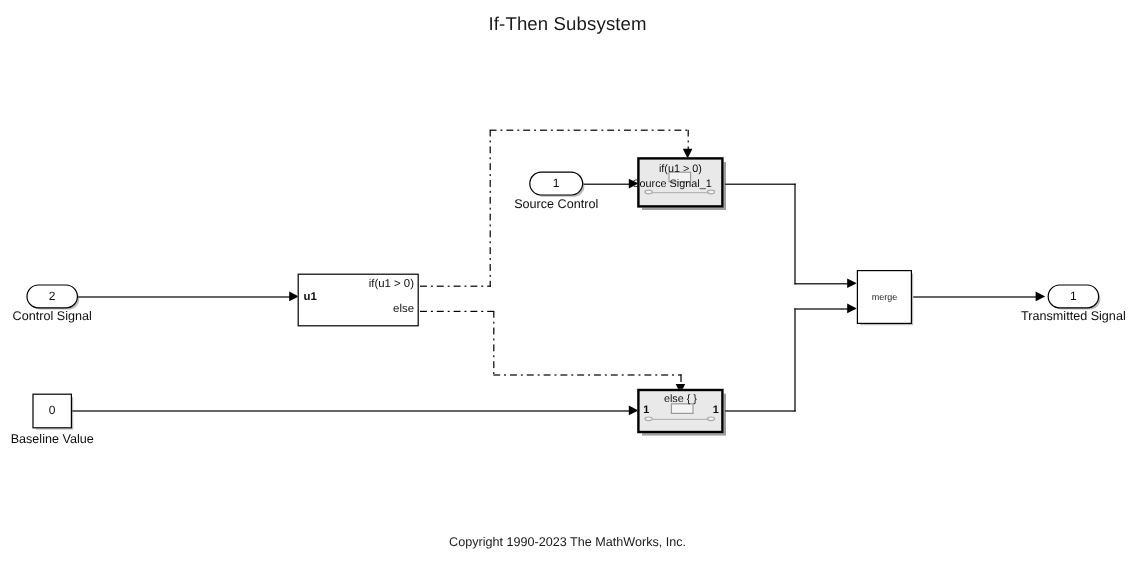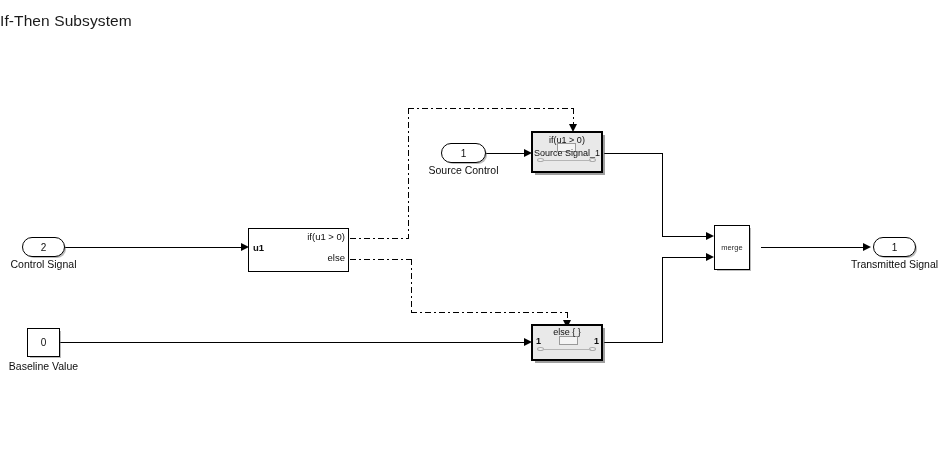--- a/index.html
+++ b/index.html
@@ -15,21 +15,21 @@
     width: 946px;
     height: 472px;
     background: #ffffff;
     overflow: hidden;
   }
   .abs { position: absolute; }
 
   
   #title {
     left: 0; right: 0; top: 12px;
-    text-align: left;
+    text-align: center;
     font-size: 15.5px;
     color: #1a1a1a;
     letter-spacing: 0.1px;
   }
   #footer {
     left: 0; right: 0; top: 446px;
     text-align: center;
     font-size: 10.5px;
     color: #1a1a1a;
   }
@@ -230,35 +230,36 @@
   <div class="if-out-label" style="left:249px; top:231px; width:96px;">if(u1 &gt; 0)</div>
   <div class="if-out-label" style="left:249px; top:252px; width:96px;">else</div>
 
   <div class="abs sub-block" style="left:531px; top:131px; width:72px; height:42px;">
     <div class="inner-slot" style="left:24px; top:10px; width:19px; height:9px;"></div>
     <div class="inner-dot" style="left:4px; top:25px;"></div>
     <div class="inner-dot" style="left:56px; top:25px;"></div>
     <div class="inner-line" style="left:10px; top:27px; width:48px;"></div>
   </div>
   <div class="blk-label" style="left:531px; top:135px; width:72px; text-align:center;">if(u1 &gt; 0)</div>
-  <div class="blk-label" style="left:527px; top:148px; width:80px; text-align:center;">Source Signal_1</div>
+  <div class="blk-label" style="left:527px; top:148px; width:80px; ">Source Signal_1</div>
 
   <div class="abs sub-block" style="left:531px; top:324px; width:72px; height:37px;">
     <div class="inner-slot" style="left:26px; top:10px; width:19px; height:9px;"></div>
     <div class="inner-dot" style="left:4px; top:21px;"></div>
     <div class="inner-dot" style="left:56px; top:21px;"></div>
     <div class="inner-line" style="left:10px; top:23px; width:48px;"></div>
   </div>
   <div class="blk-label" style="left:531px; top:327px; width:72px; text-align:center;">else { }</div>
   <div class="port-tag" style="left:536px; top:336px;">1</div>
   <div class="port-tag" style="left:594px; top:336px;">1</div>
 
-  <div class="abs merge-block" style="left:714px; top:225px; width:36px; height:45px;">
+  <div class="abs merge-block" style="left:714px; top:225px; width:46px; height:45px;">
     <span>merge</span>
   </div>
 
   <div class="abs port-block" style="left:873px; top:237px; width:43px; height:20px;">
     <span>1</span>
   </div>
   <div class="blk-caption" style="left:829px; top:258px; width:131px;">Transmitted Signal</div>
 
+  <div class="abs" id="footer">Copyright 1990-2023 The MathWorks, Inc.</div>
 
 </div>
 
 </body></html>

